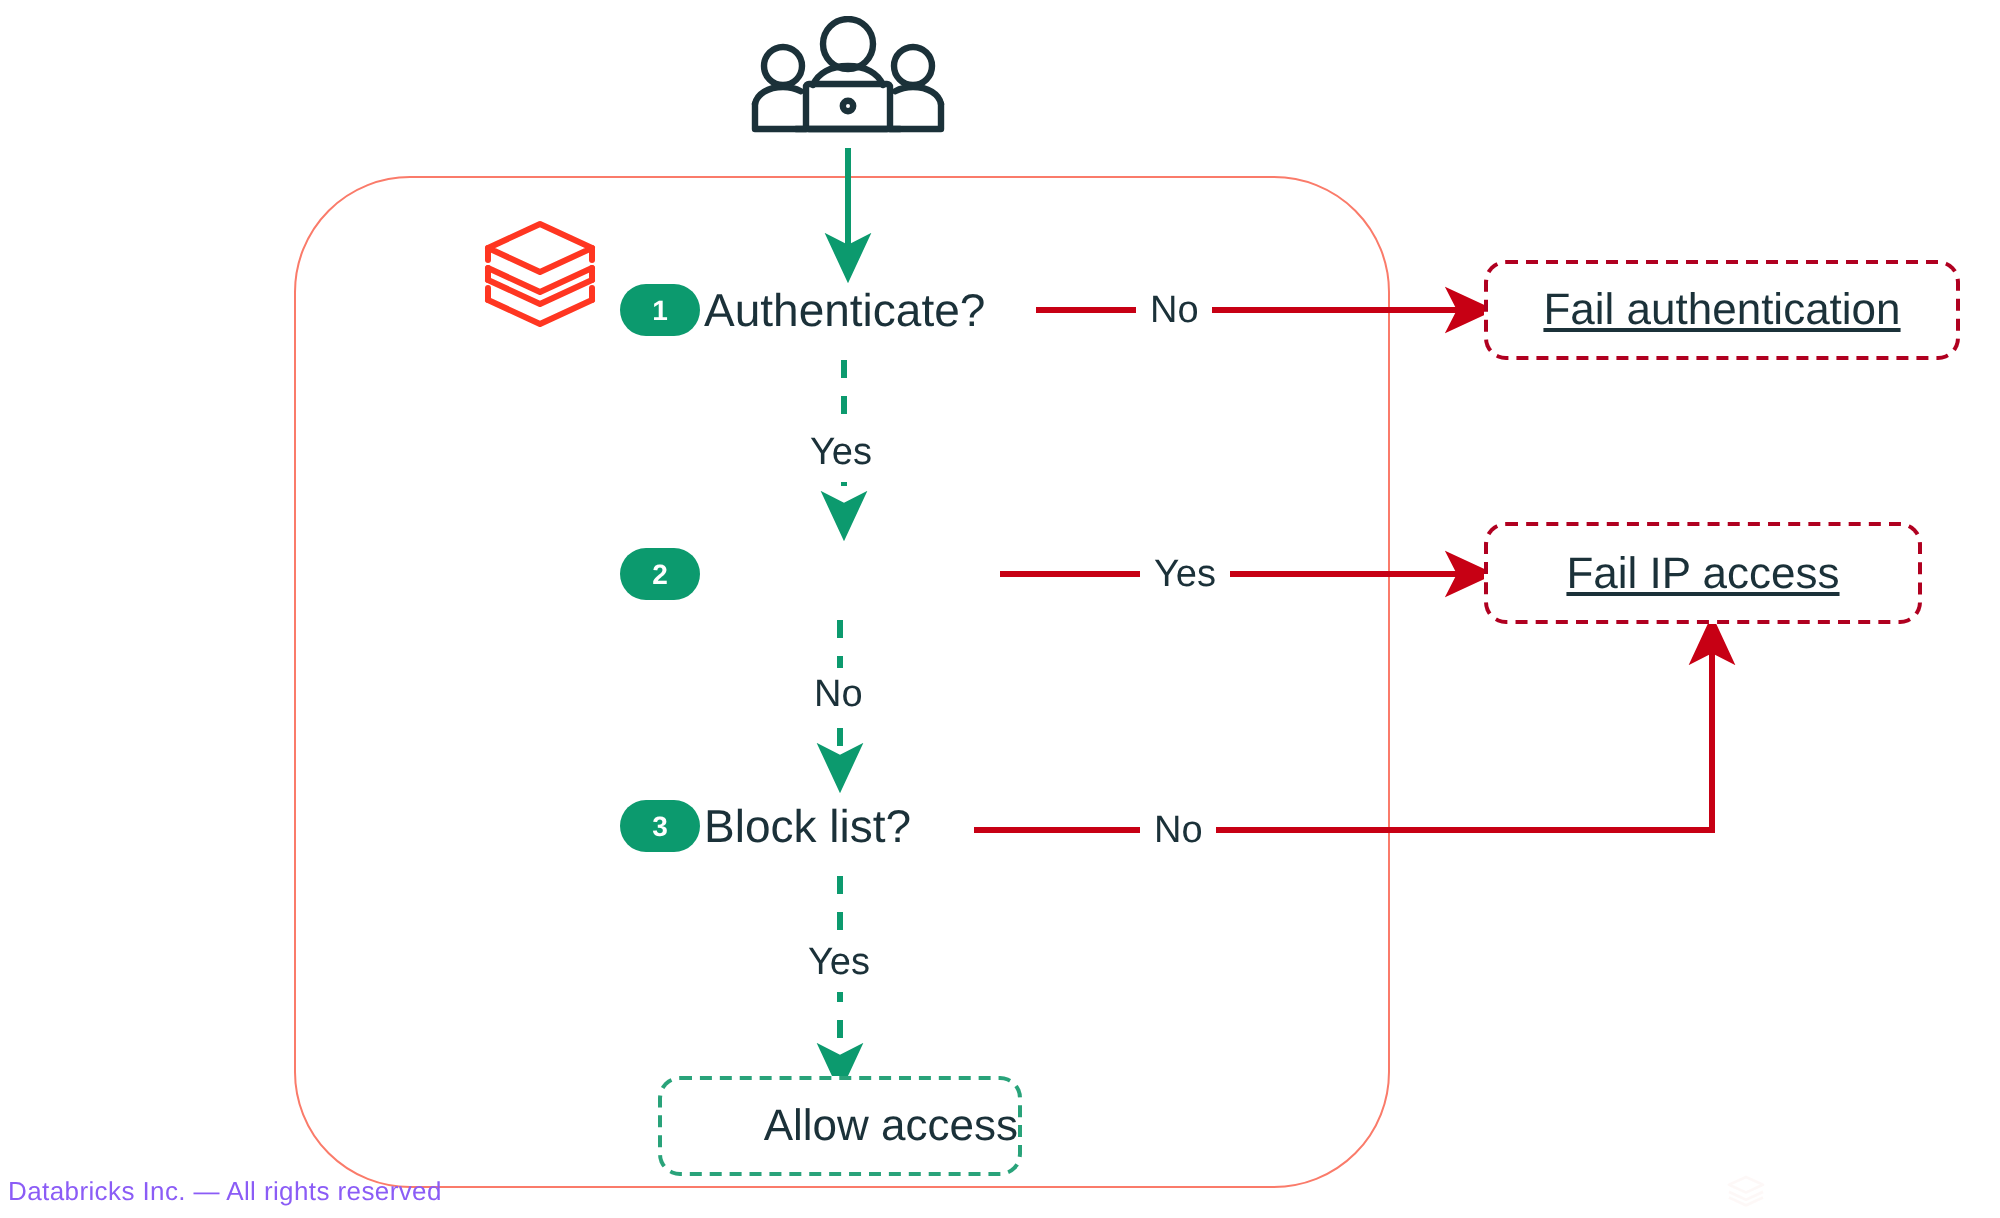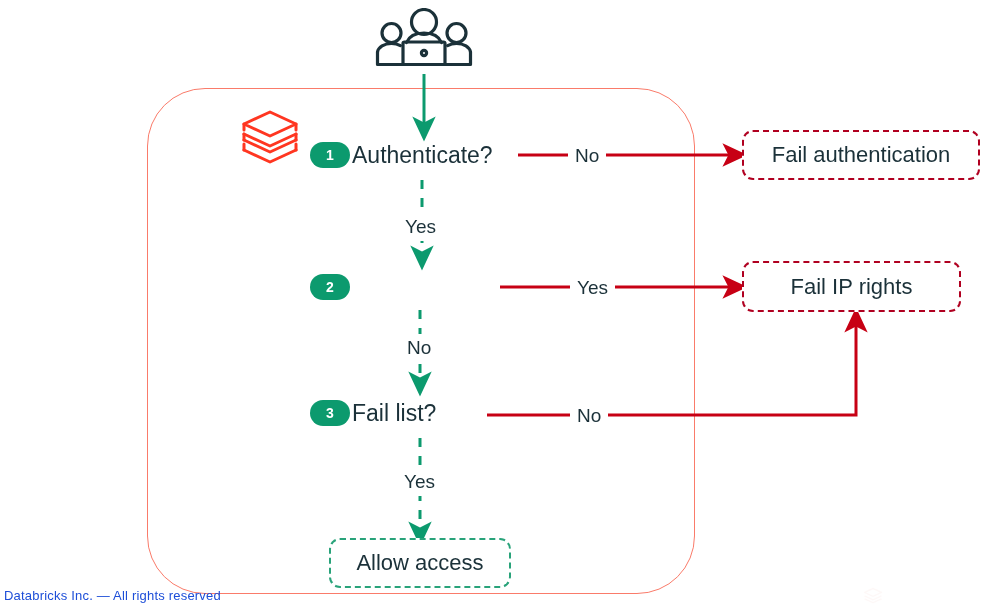--- a/index.html
+++ b/index.html
@@ -72,23 +72,25 @@
     display: flex;
     align-items: center;
     justify-content: center;
     font-size: 22px;
     color: #1B3139;
     border-radius: 11px;
     background: #ffffff;
   }
   .termbox.fail {
     border: 2px dashed #B00020;
+    text-decoration: underline;
   }
   .termbox.ok {
     border: 2.4px dashed #29A37A;
+    justify-content: flex-end;
   }
   
   .branch-label {
     position: absolute;
     font-size: 19px;
     color: #1B3139;
     background: #ffffff;
     padding: 0 7px;
     white-space: nowrap;
   }
@@ -99,21 +101,21 @@
     background: #ffffff;
     padding: 3px 5px;
     white-space: nowrap;
   }
   
   #footer-text {
     position: absolute;
     left: 4px;
     top: 588px;
     font-size: 13px;
-    color: #1d4ed8;
+    color: #8b5cf6;
     white-space: nowrap;
     letter-spacing: 0.2px;
   }
   #footer-logo {
     position: absolute;
     left: 862px;
     top: 586px;
     width: 22px;
     height: 22px;
     opacity: 0.30;
@@ -208,37 +210,37 @@
     <div class="badge">1</div>
     <div class="qlabel">Authenticate?</div>
   </div>
 
   <div class="row" style="left:310px; top:270px;">
     <div class="badge">2</div>
   </div>
 
   <div class="row" style="left:310px; top:396px;">
     <div class="badge">3</div>
-    <div class="qlabel">Fail list?</div>
+    <div class="qlabel">Block list?</div>
   </div>
 
   <div class="branch-label" style="left:568px; top:145px;">No</div>
   <div class="branch-label" style="left:570px; top:277px;">Yes</div>
   <div class="branch-label" style="left:570px; top:405px;">No</div>
 
   <div class="vert-label" style="left:400px; top:213px;">Yes</div>
   <div class="vert-label" style="left:402px; top:334px;">No</div>
   <div class="vert-label" style="left:399px; top:468px;">Yes</div>
 
   <div class="termbox fail" style="left:742px; top:130px; width:238px; height:50px;">
     <span>Fail authentication</span>
   </div>
 
   <div class="termbox fail" style="left:742px; top:261px; width:219px; height:51px;">
-    <span>Fail IP rights</span>
+    <span>Fail IP access</span>
   </div>
 
   <div class="termbox ok" style="left:329px; top:538px; width:182px; height:50px;">
     <span>Allow access</span>
   </div>
 
   <div id="footer-text">Databricks Inc. — All rights reserved</div>
   <svg id="footer-logo" viewBox="0 0 62 60">
     <g fill="none" stroke="#FBE9E7" stroke-width="4" stroke-linejoin="round">
       <path d="M31 6 L55 17 L31 28 L7 17 Z"></path>

